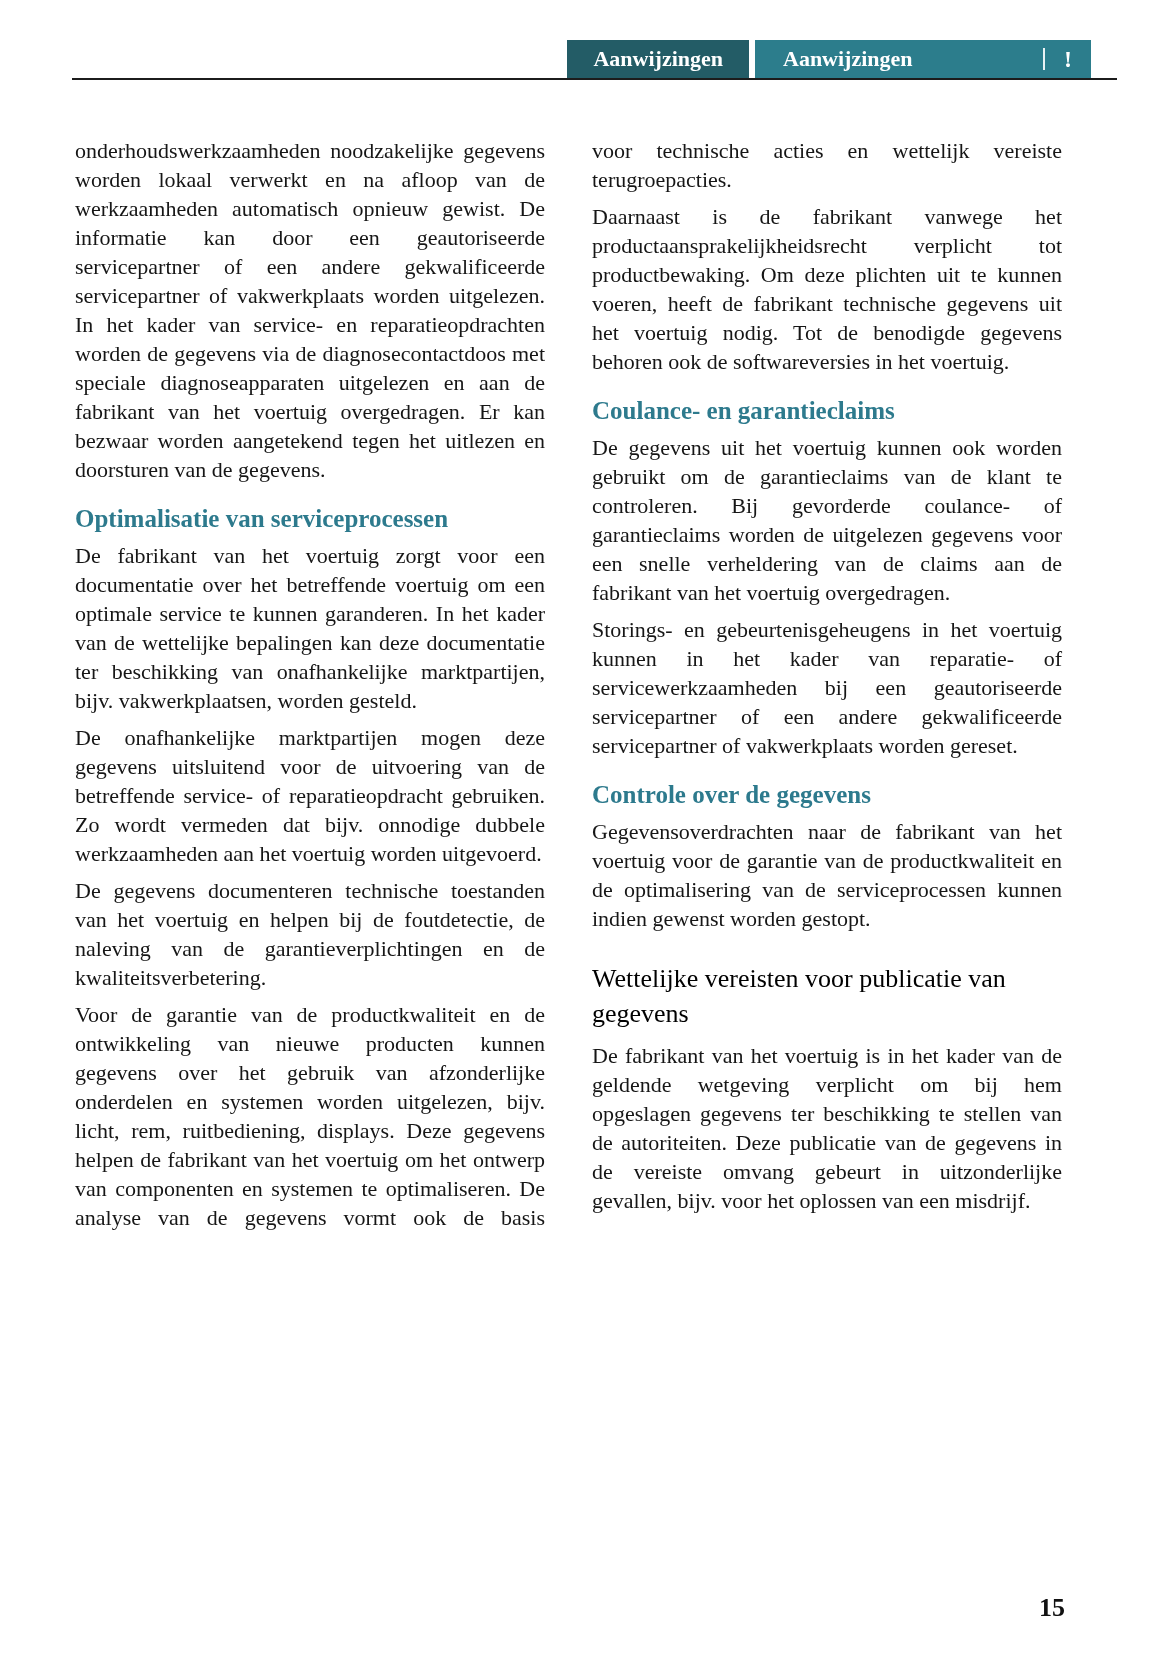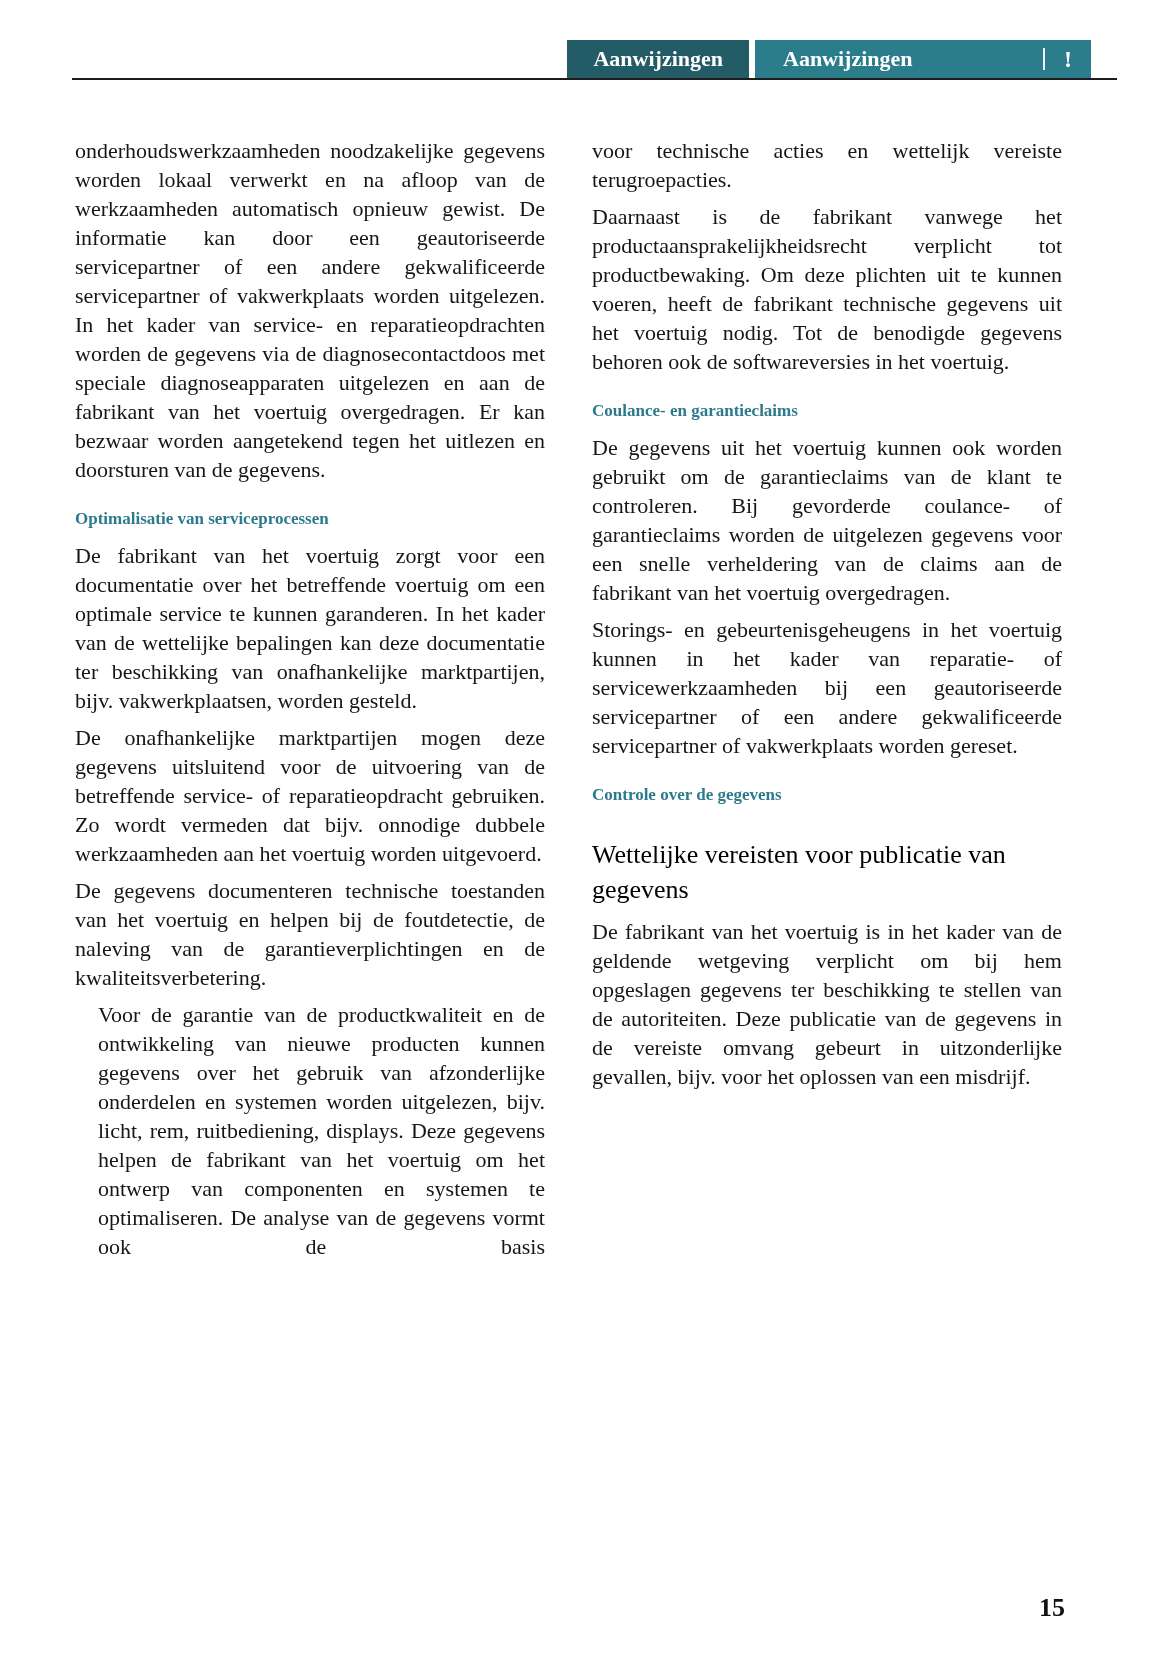--- a/index.html
+++ b/index.html
@@ -33,23 +33,23 @@
   }
   .tab-right .excl { width: 46px; text-align: center; font-size: 24px; }
 
   
   .content { display: flex; padding-left: 75px; margin-top: 48px; gap: 47px; }
   .col { width: 470px; }
   p.body {
     font-size: 22px; line-height: 29px;
     text-align: justify; margin: 0 0 8px 0;
   }
-  p.cutoff { text-align-last: justify; margin-left: 23px; }
+  p.cutoff { text-align-last: justify; }
   .sec {
-    color: #2d7a8d; font-size: 17px; line-height: 28px;
+    color: #2d7a8d; font-size: 25px; line-height: 28px;
     font-weight: bold; margin: 21px 0 8px 0;
   }
   .sec-large {
     color: #000000; font-size: 26px; line-height: 35px;
     font-weight: normal; margin: 28px 0 10px 0;
   }
   .col > :first-child { margin-top: 8px; }
 
   .pagenum {
     position: absolute; right: 100px; bottom: 30px;
@@ -85,20 +85,21 @@
       <p class="body cutoff">Voor de garantie van de productkwaliteit en de ontwikkeling van nieuwe producten kunnen gegevens over het gebruik van afzonderlijke onderdelen en systemen worden uitgelezen, bijv. licht, rem, ruitbediening, displays. Deze gegevens helpen de fabrikant van het voertuig om het ontwerp van componenten en systemen te optimaliseren. De analyse van de gegevens vormt ook de basis</p>
     </div>
 
     <div class="col">
       <p class="body">voor technische acties en wettelijk vereiste terugroepacties.</p>
       <p class="body">Daarnaast is de fabrikant vanwege het productaansprakelijkheidsrecht verplicht tot productbewaking. Om deze plichten uit te kunnen voeren, heeft de fabrikant technische gegevens uit het voertuig nodig. Tot de benodigde gegevens behoren ook de softwareversies in het voertuig.</p>
       <h2 class="sec">Coulance- en garantieclaims</h2>
       <p class="body">De gegevens uit het voertuig kunnen ook worden gebruikt om de garantieclaims van de klant te controleren. Bij gevorderde coulance- of garantieclaims worden de uitgelezen gegevens voor een snelle verheldering van de claims aan de fabrikant van het voertuig overgedragen.</p>
       <p class="body">Storings- en gebeurtenisgeheugens in het voertuig kunnen in het kader van reparatie- of servicewerkzaamheden bij een geautoriseerde servicepartner of een andere gekwalificeerde servicepartner of vakwerkplaats worden gereset.</p>
       <h2 class="sec">Controle over de gegevens</h2>
+      <p class="body">Gegevensoverdrachten naar de fabrikant van het voertuig voor de garantie van de productkwaliteit en de optimalisering van de serviceprocessen kunnen indien gewenst worden gestopt.</p>
       <h1 class="sec-large">Wettelijke vereisten voor publicatie van gegevens</h1>
       <p class="body">De fabrikant van het voertuig is in het kader van de geldende wetgeving verplicht om bij hem opgeslagen gegevens ter beschikking te stellen van de autoriteiten. Deze publicatie van de gegevens in de vereiste omvang gebeurt in uitzonderlijke gevallen, bijv. voor het oplossen van een misdrijf.</p>
     </div>
 
   </div>
 
   <span class="pagenum">15</span>
 
 </div>
 

